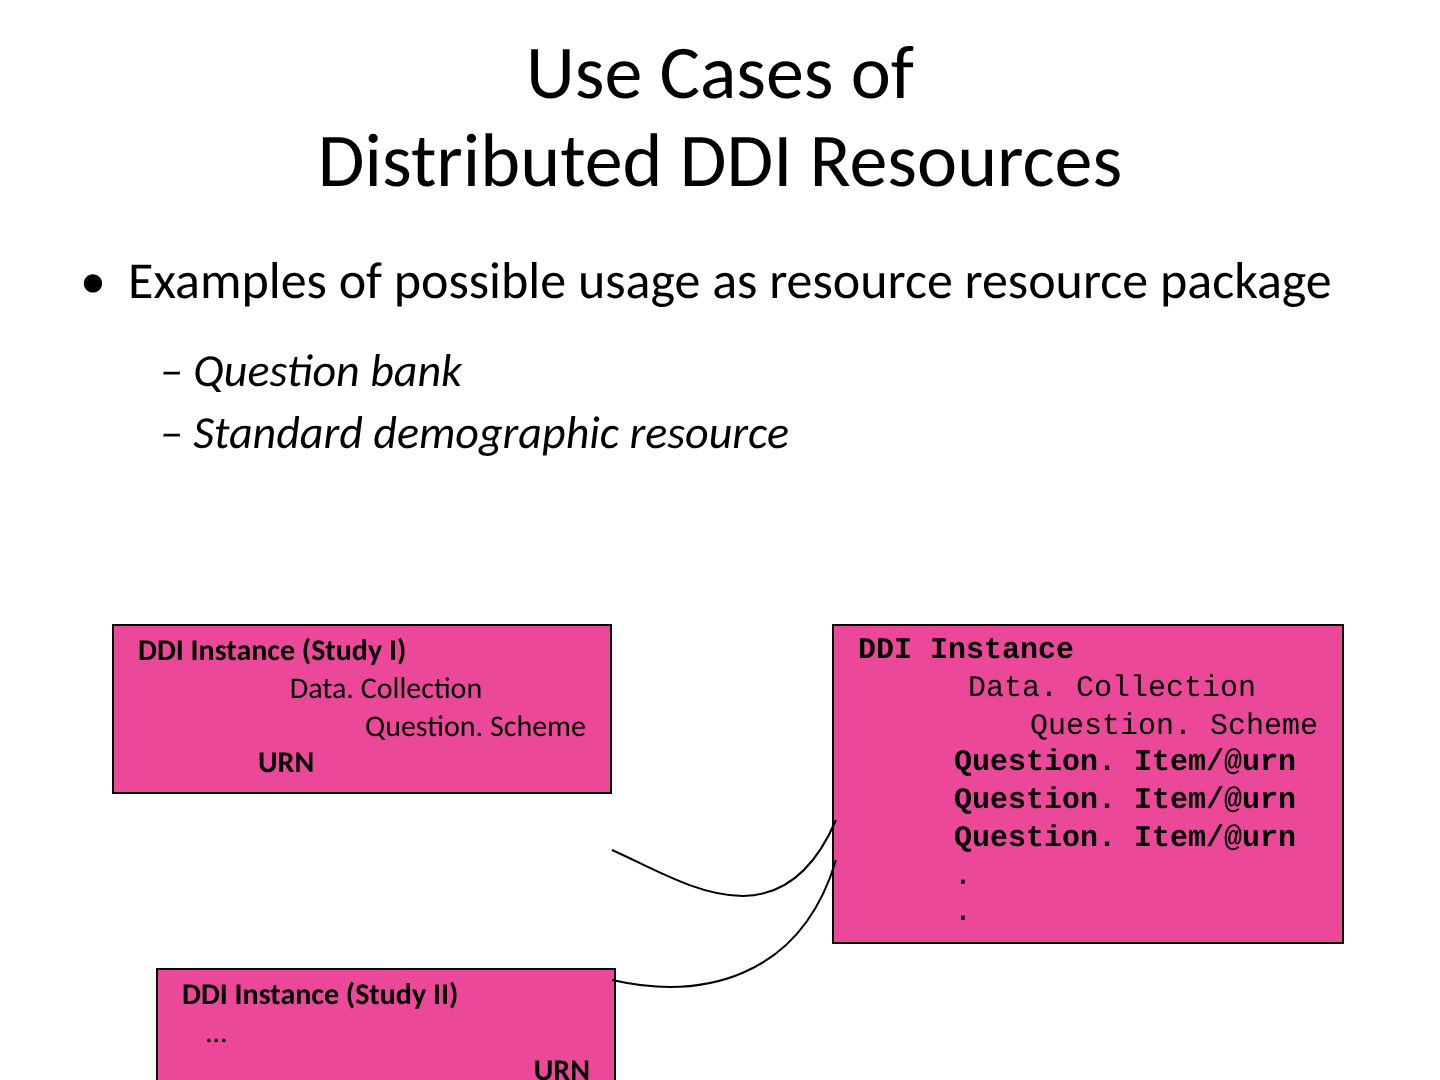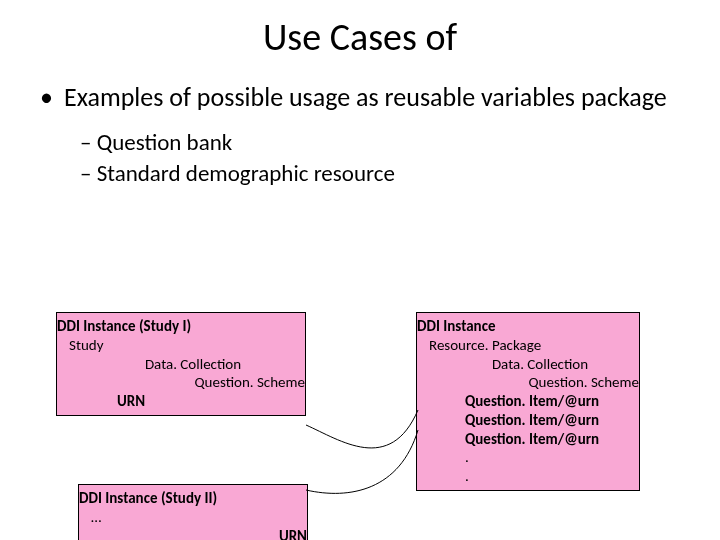--- a/index.html
+++ b/index.html
@@ -29,100 +29,101 @@
   .bullet-main::before {
     content: "•";
     position: absolute;
     left: 0;
     top: 0;
   }
   .sub-bullets {
     margin: 14px 0 4px 80px;
     font-size: 23px;
     line-height: 1.35;
+    font-style: italic;
   }
   .sub-bullets div::before {
     content: "– ";
   }
   .boxes-area {
     position: absolute;
     left: 56px;
     top: 312px;
   }
   .box {
     border: 1px solid #000;
     font-size: 15px;
     line-height: 1.25;
-    padding: 4px 0;
-    background: #f9a8d4;
+    padding: 4px 12px;
+    background: #ec4899;
   }
   .box1 {
     position: absolute;
     left: 0; top: 0;
     width: 250px;
   }
   .box2 {
     position: absolute;
     left: 22px; top: 130px;
     width: 230px;
     margin-top: 42px;
   }
   .box3 {
     position: absolute;
     left: 360px; top: 0;
-    width: 224px;
+    width: 256px;
+    font-family: Liberation Mono, monospace;
   }
   .indent1 { padding-left: 12px; }
   .indent2 { padding-left: 24px; text-align: center; }
   .indent3 { padding-left: 36px; text-align: right; }
   .indent4 { padding-left: 48px; }
   .indent5 { padding-left: 60px; }
   .bold { font-weight: 700; }
   svg.connector {
     position: absolute;
     left: 0; top: 0;
     width: 720px; height: 540px;
     pointer-events: none;
   }
 </style>
 </head>
 <body>
 
 <div class="title">
   <span>Use Cases of</span><br>
+  <span>Distributed DDI Resources</span>
 </div>
 
 <div class="bullet-main">
-  <span>Examples of possible usage as reusable variables package</span>
+  <span>Examples of possible usage as resource resource package</span>
 </div>
 
 <div class="sub-bullets">
   <div>Question bank</div>
   <div>Standard demographic resource</div>
 </div>
 
 <div class="boxes-area">
 
   <div class="box box1">
     <div class="bold">DDI Instance (Study I)</div>
-    <div class="indent1">Study</div>
     <div class="indent2">Data. Collection</div>
     <div class="indent3">Question. Scheme</div>
     <div class="indent5 bold">URN</div>
   </div>
 
   <div class="box box2">
     <div class="bold">DDI Instance (Study II)</div>
     <div class="indent1">…</div>
     <div class="indent3 bold">URN</div>
   </div>
 
   <div class="box box3">
     <div class="bold">DDI Instance</div>
-    <div class="indent1">Resource. Package</div>
     <div class="indent2">Data. Collection</div>
     <div class="indent3">Question. Scheme</div>
     <div class="indent4 bold">Question. Item/@urn</div>
     <div class="indent4 bold">Question. Item/@urn</div>
     <div class="indent4 bold">Question. Item/@urn</div>
     <div class="indent4">.</div>
     <div class="indent4">.</div>
   </div>
 
 </div>

